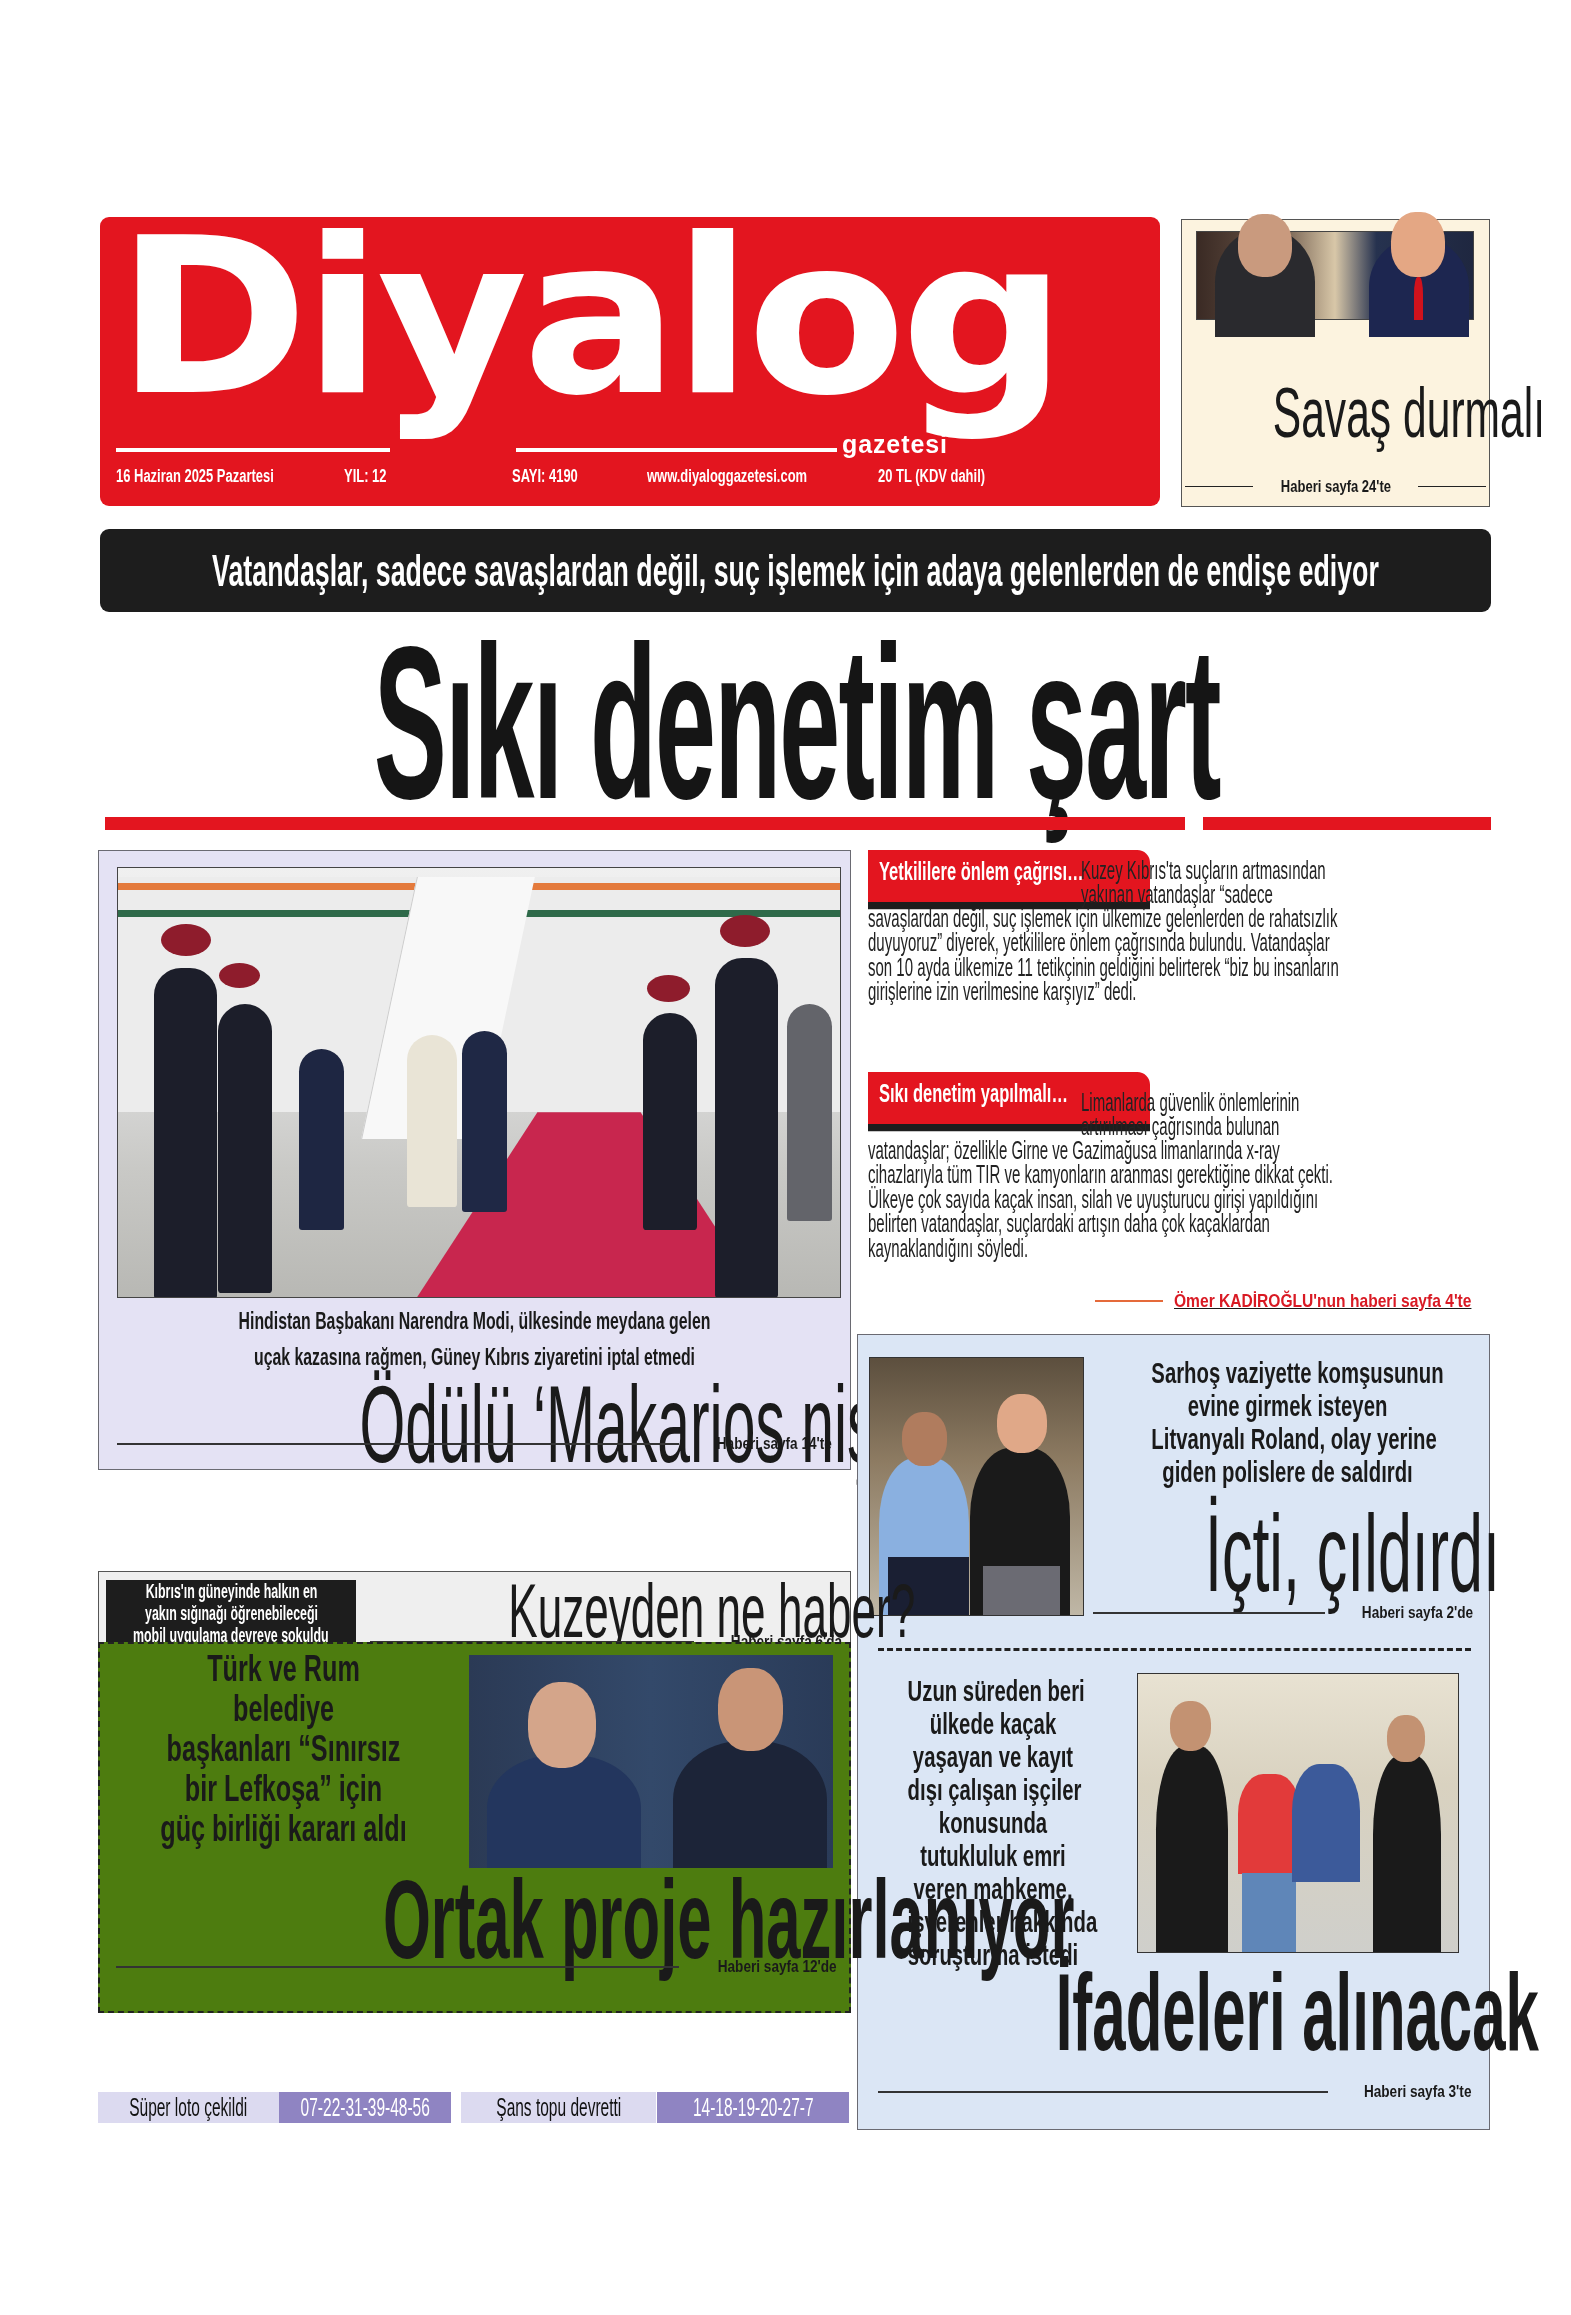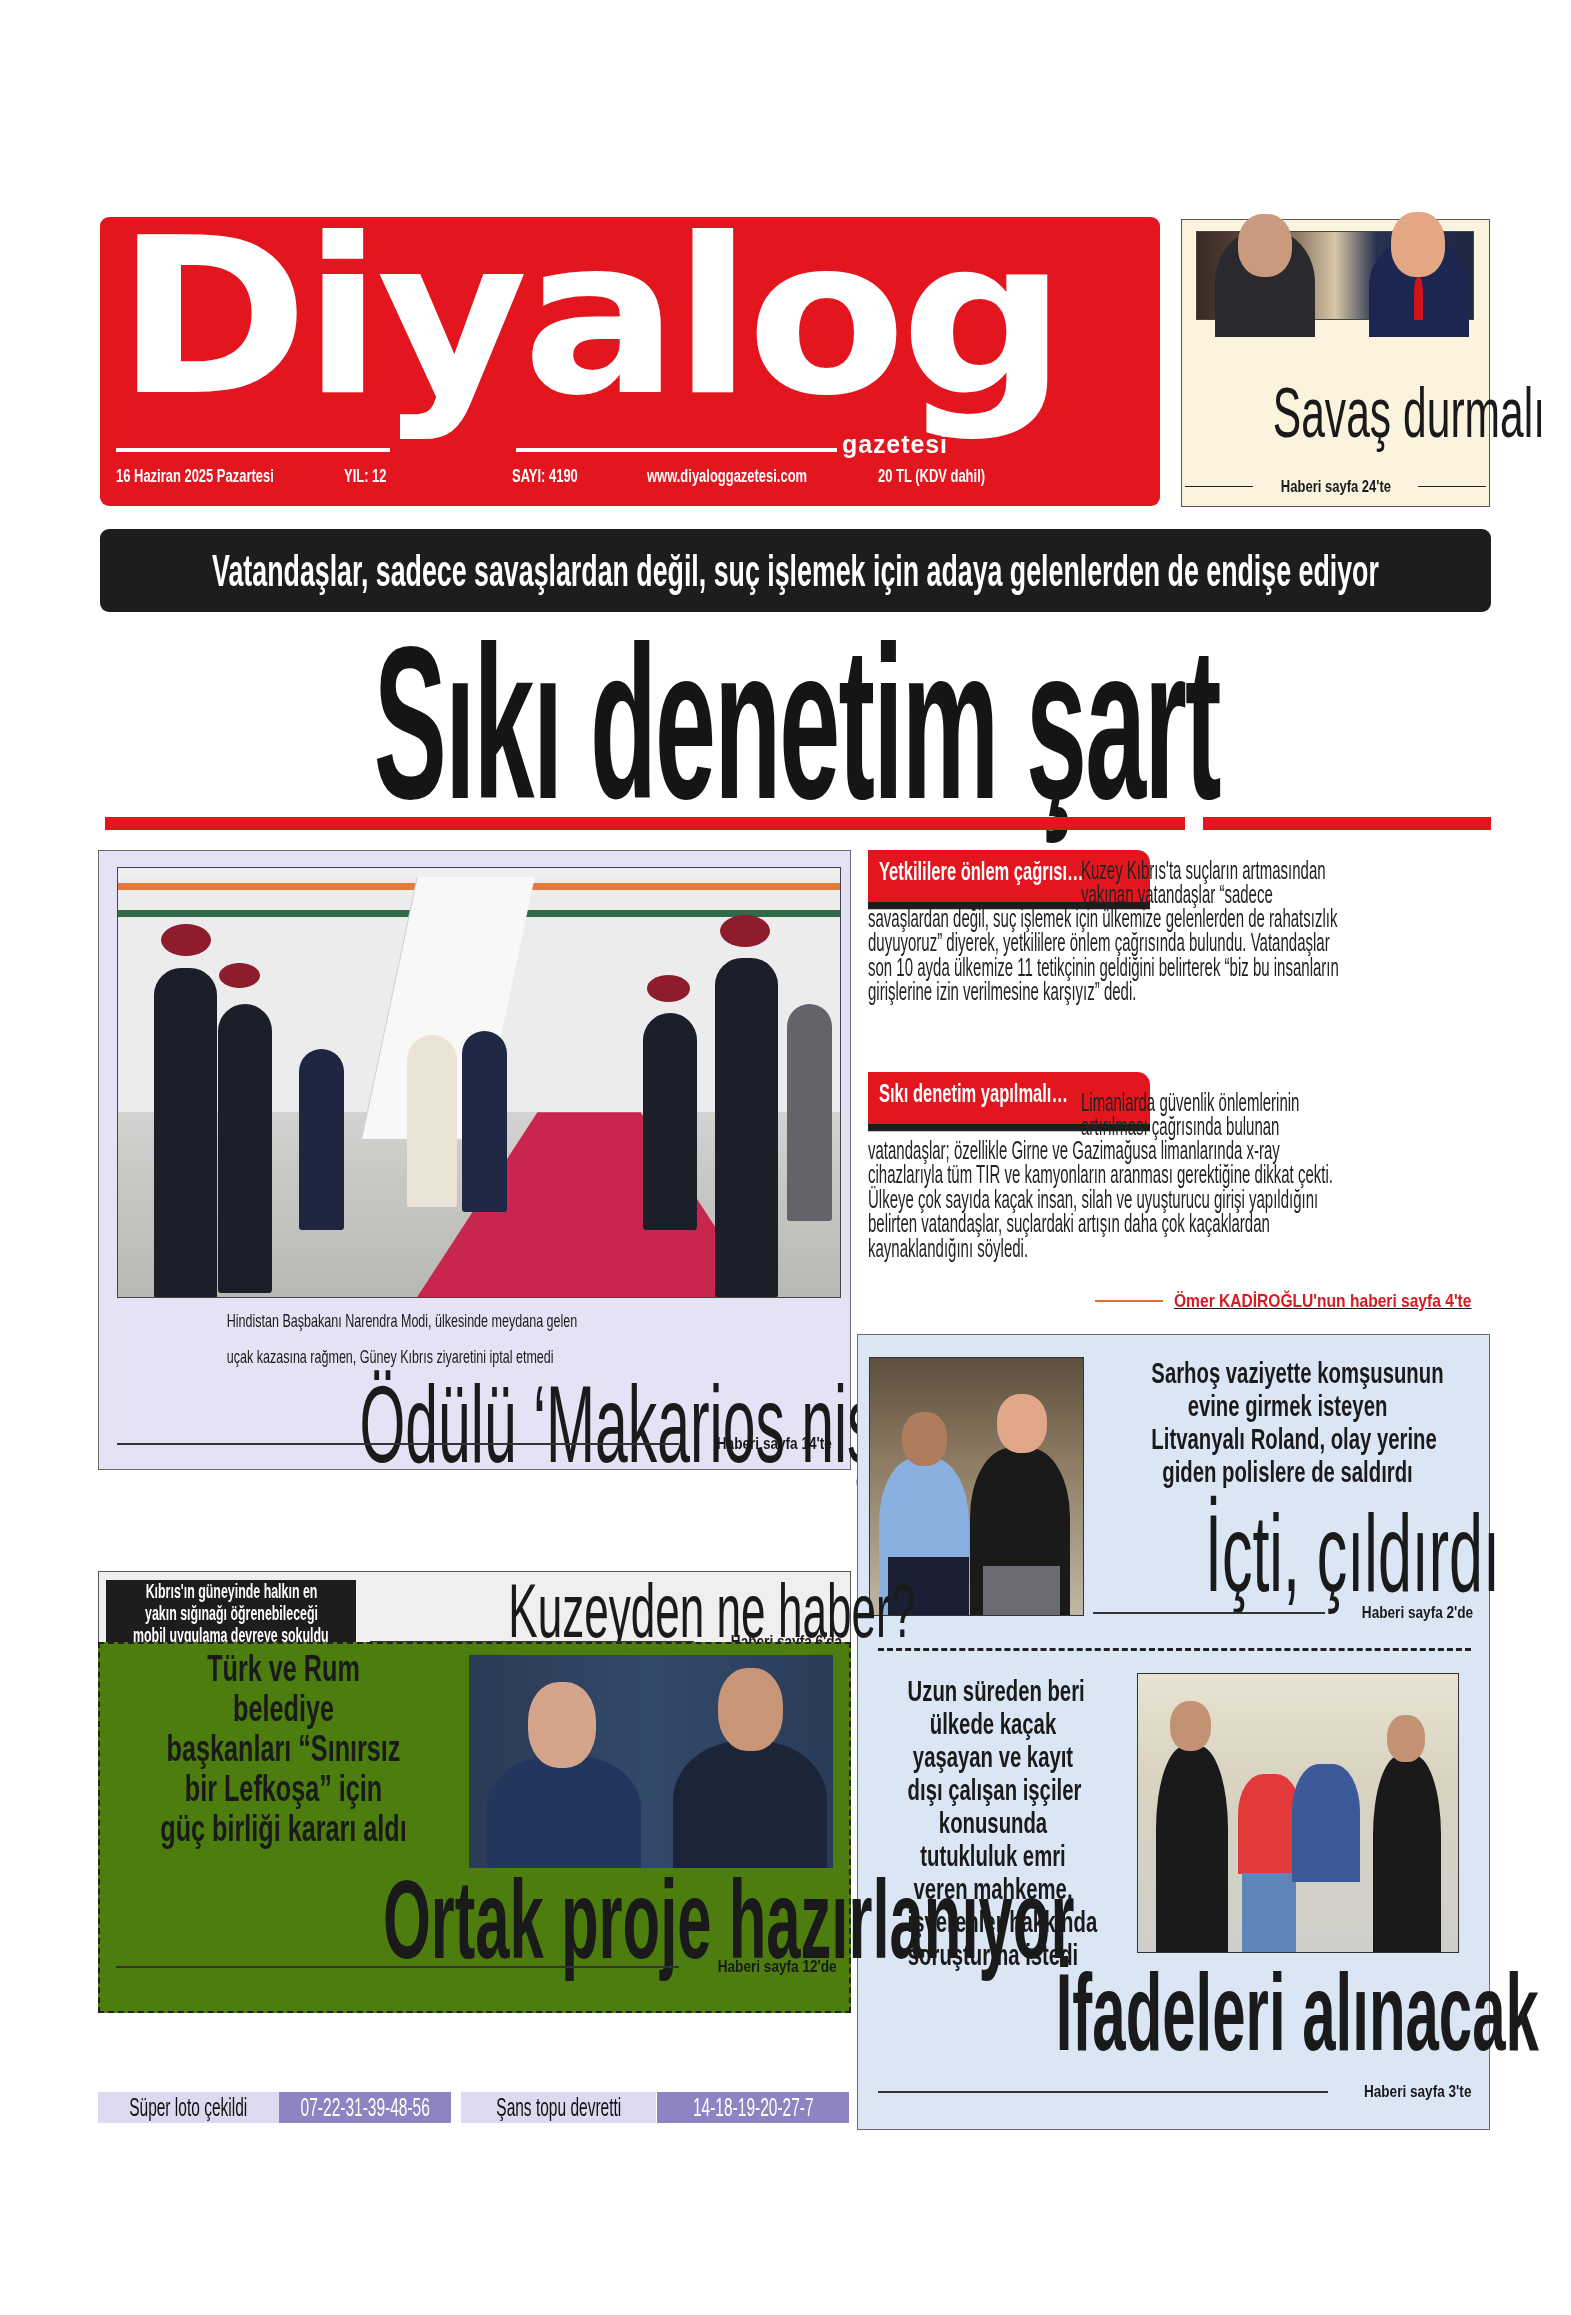--- a/index.html
+++ b/index.html
@@ -43,21 +43,21 @@
   
   #modi-box { left: 98px; top: 850px; width: 753px; height: 620px; background: #e4e2f4; border: 1.8px solid #6a6a72; }
   #modi-photo { left: 18px; top: 16.3px; width: 724px; height: 431px; border: 0.9px solid #444; overflow: hidden; background: linear-gradient(180deg,#f0f0f0 0%,#dcdcdc 45%,#c9c9c6 70%,#b8b8b4 100%); }
   .plane { position: absolute; left: 0; top: 9px; width: 100%; height: 235px; background: #ececec; }
   .stripe-o { position: absolute; left: 0; top: 5.4px; width: 100%; height: 7.2px; background: #e47a3c; }
   .stripe-g { position: absolute; left: 0; top: 33px; width: 100%; height: 7.2px; background: #2f6a4a; }
   .carpet { position: absolute; left: 299px; bottom: 0; width: 344px; height: 185px; background: #c8264e; clip-path: polygon(35% 0, 65% 0, 100% 100%, 0 100%); }
   .stairs { position: absolute; left: 271px; top: 9px; width: 118px; height: 262px; background: #f8f8f8; transform: skewX(-12deg); border-left: 1.8px solid #ccc; }
   .person { position: absolute; background: #1c1e2a; border-radius: 27px 27px 3.6px 3.6px; }
   .beret { position: absolute; background: #8e1c2c; border-radius: 50%; }
-  #modi-sub { left: 0; top: 452px; width: 100%; text-align: left; font-size: 19px; font-weight: normal; line-height: 36px; }
+  #modi-sub { left: 0; top: 452px; width: 100%; text-align: center; font-size: 24px; font-weight: bold; line-height: 36px; }
   #modi-sub span { display: block; transform: scaleX(0.66); white-space: nowrap; }
   #modi-head { left: 0; top: 523px; width: 100%; text-align: center; font-size: 109px; line-height: 100px; }
   #modi-head span { display: inline-block; transform: scaleX(0.54); white-space: nowrap; }
   #modi-ref { left: 18px; top: 583px; width: 715px; display: flex; align-items: center; gap: 9px; }
   #modi-ref .ln { flex: 1; height: 1.8px; background: #333; }
   #modi-ref .tx { font-size: 17px; font-weight: bold; transform: scaleX(0.8); transform-origin: right center; white-space: nowrap; }
 
   
   .tag { position: absolute; width: 282px; height: 52px; background: #e3151f; border-radius: 0 12.7px 0 0; box-shadow: 0 7.2px 0 #1d1d1d; }
   .tag span { position: absolute; left: 11px; top: 7.2px; color: #fff; font-size: 25px; font-weight: bold; transform: scaleX(0.66); transform-origin: left center; white-space: nowrap; }

